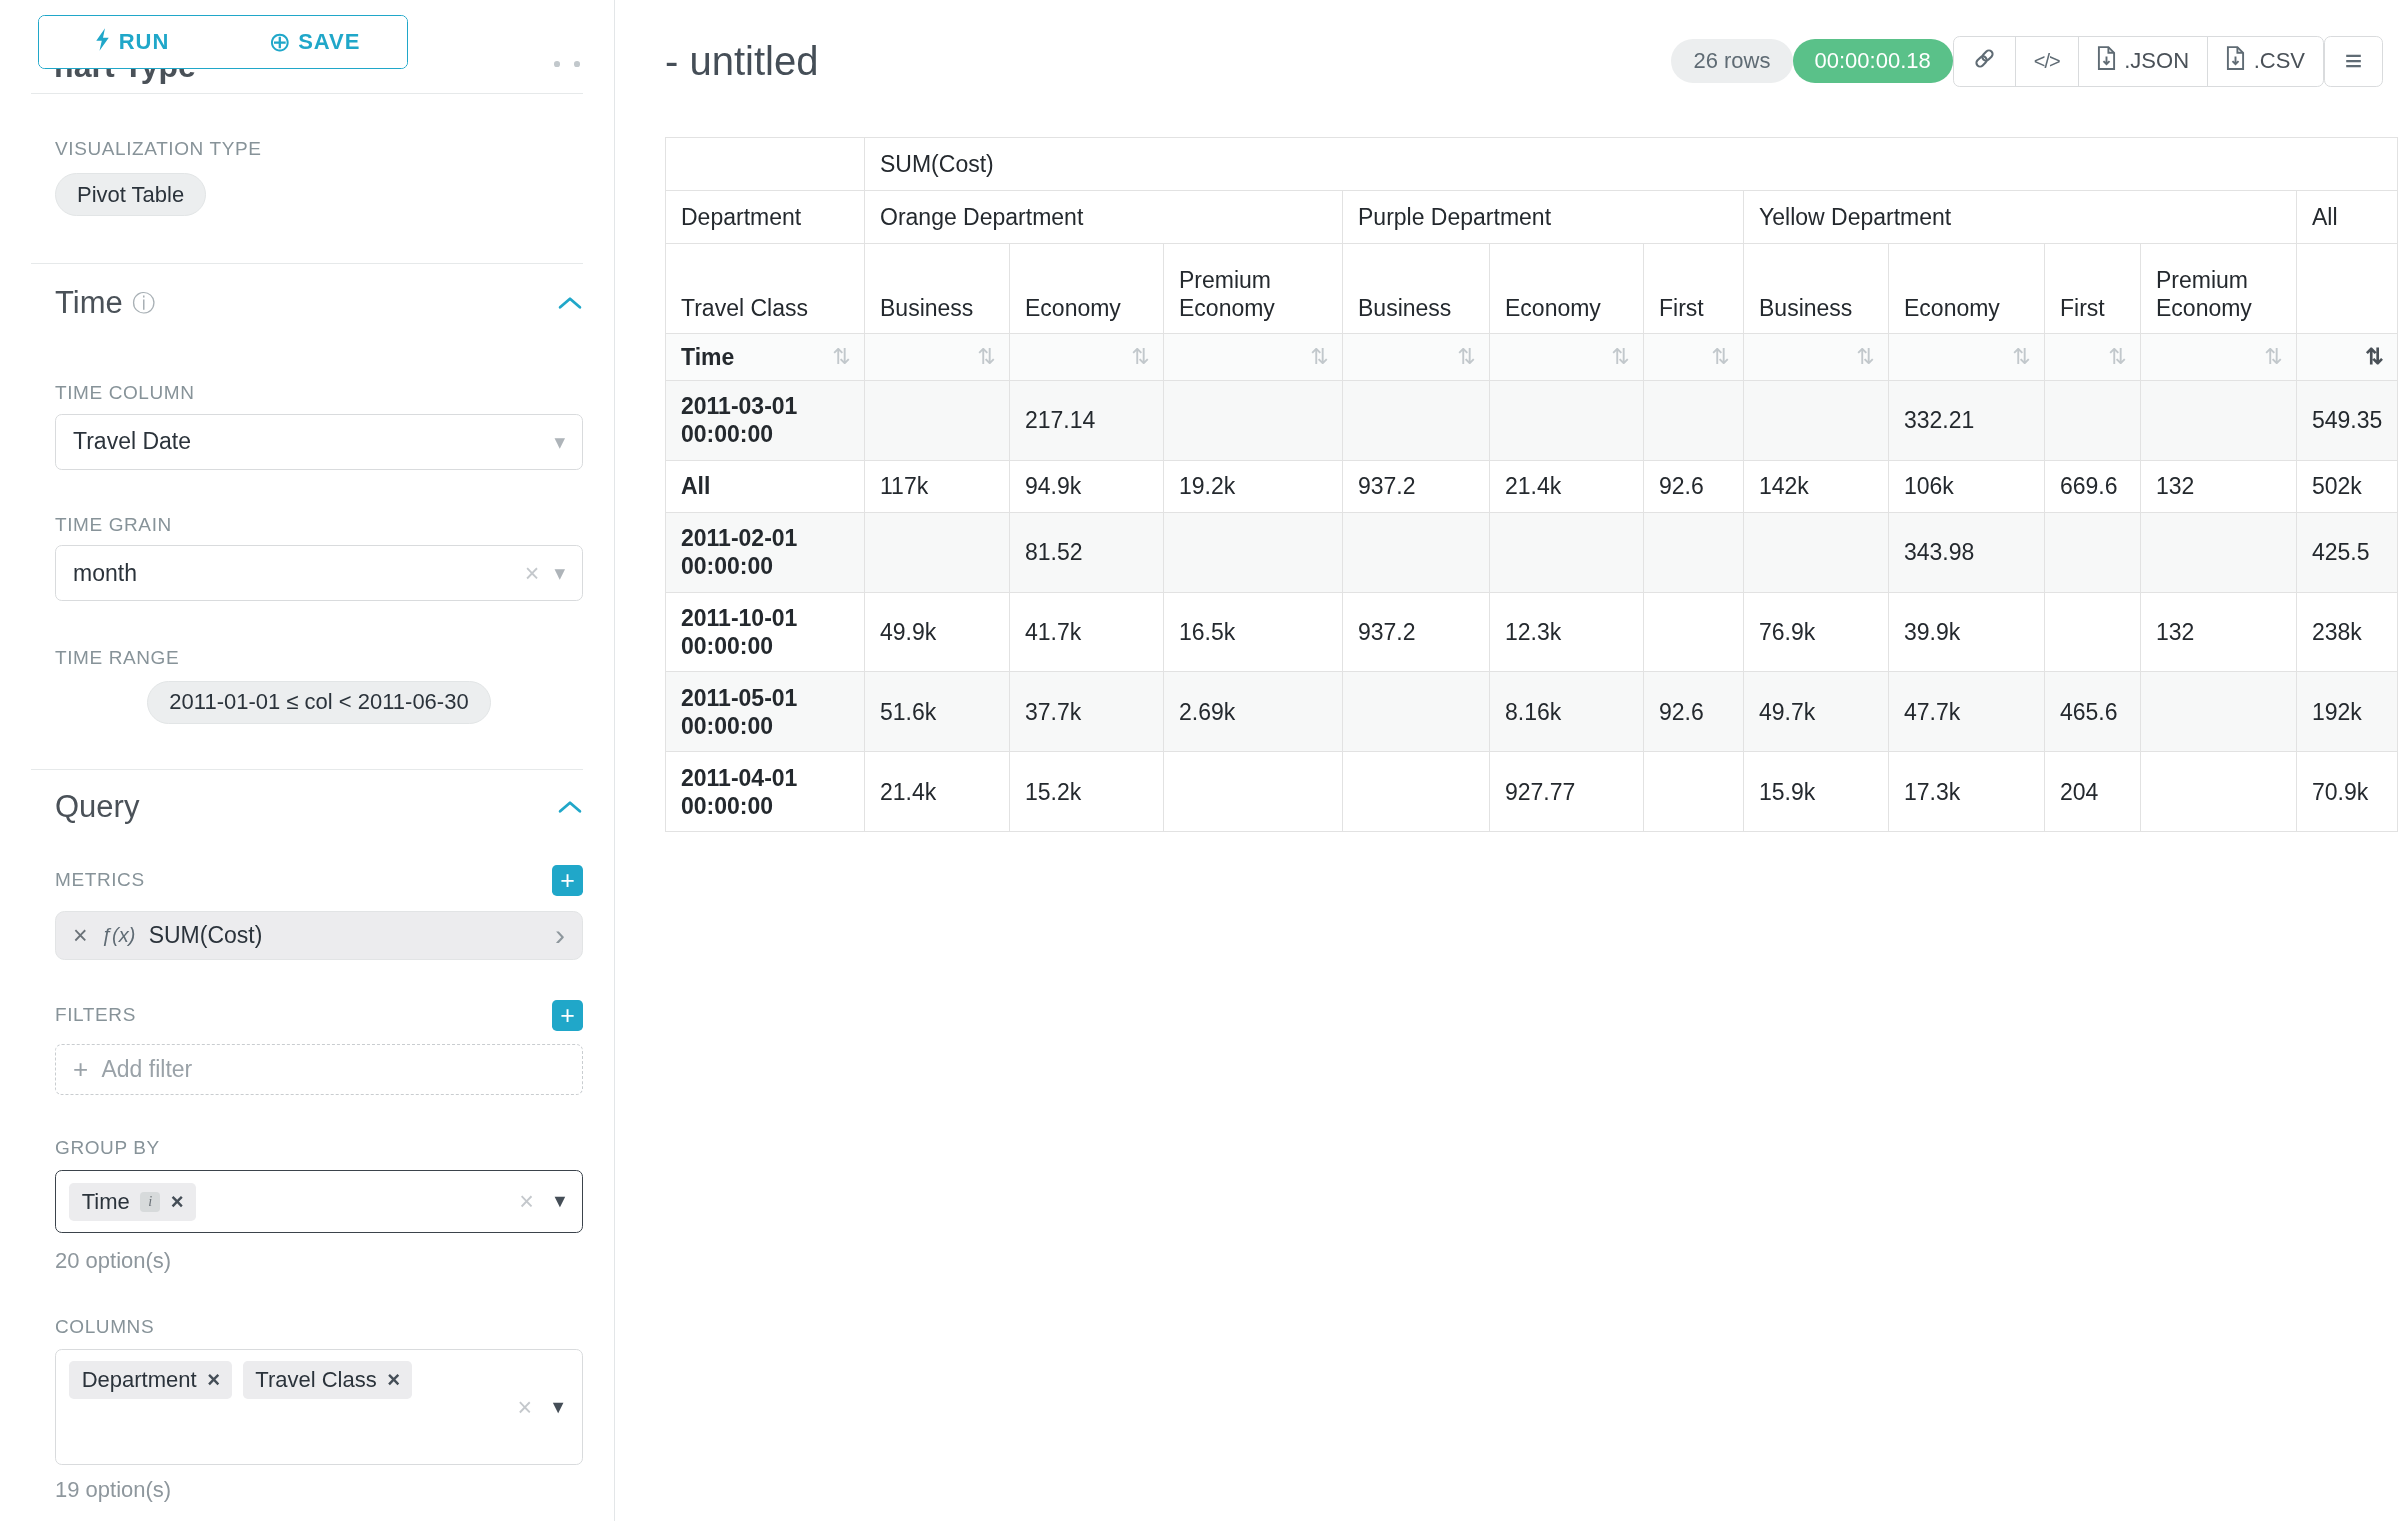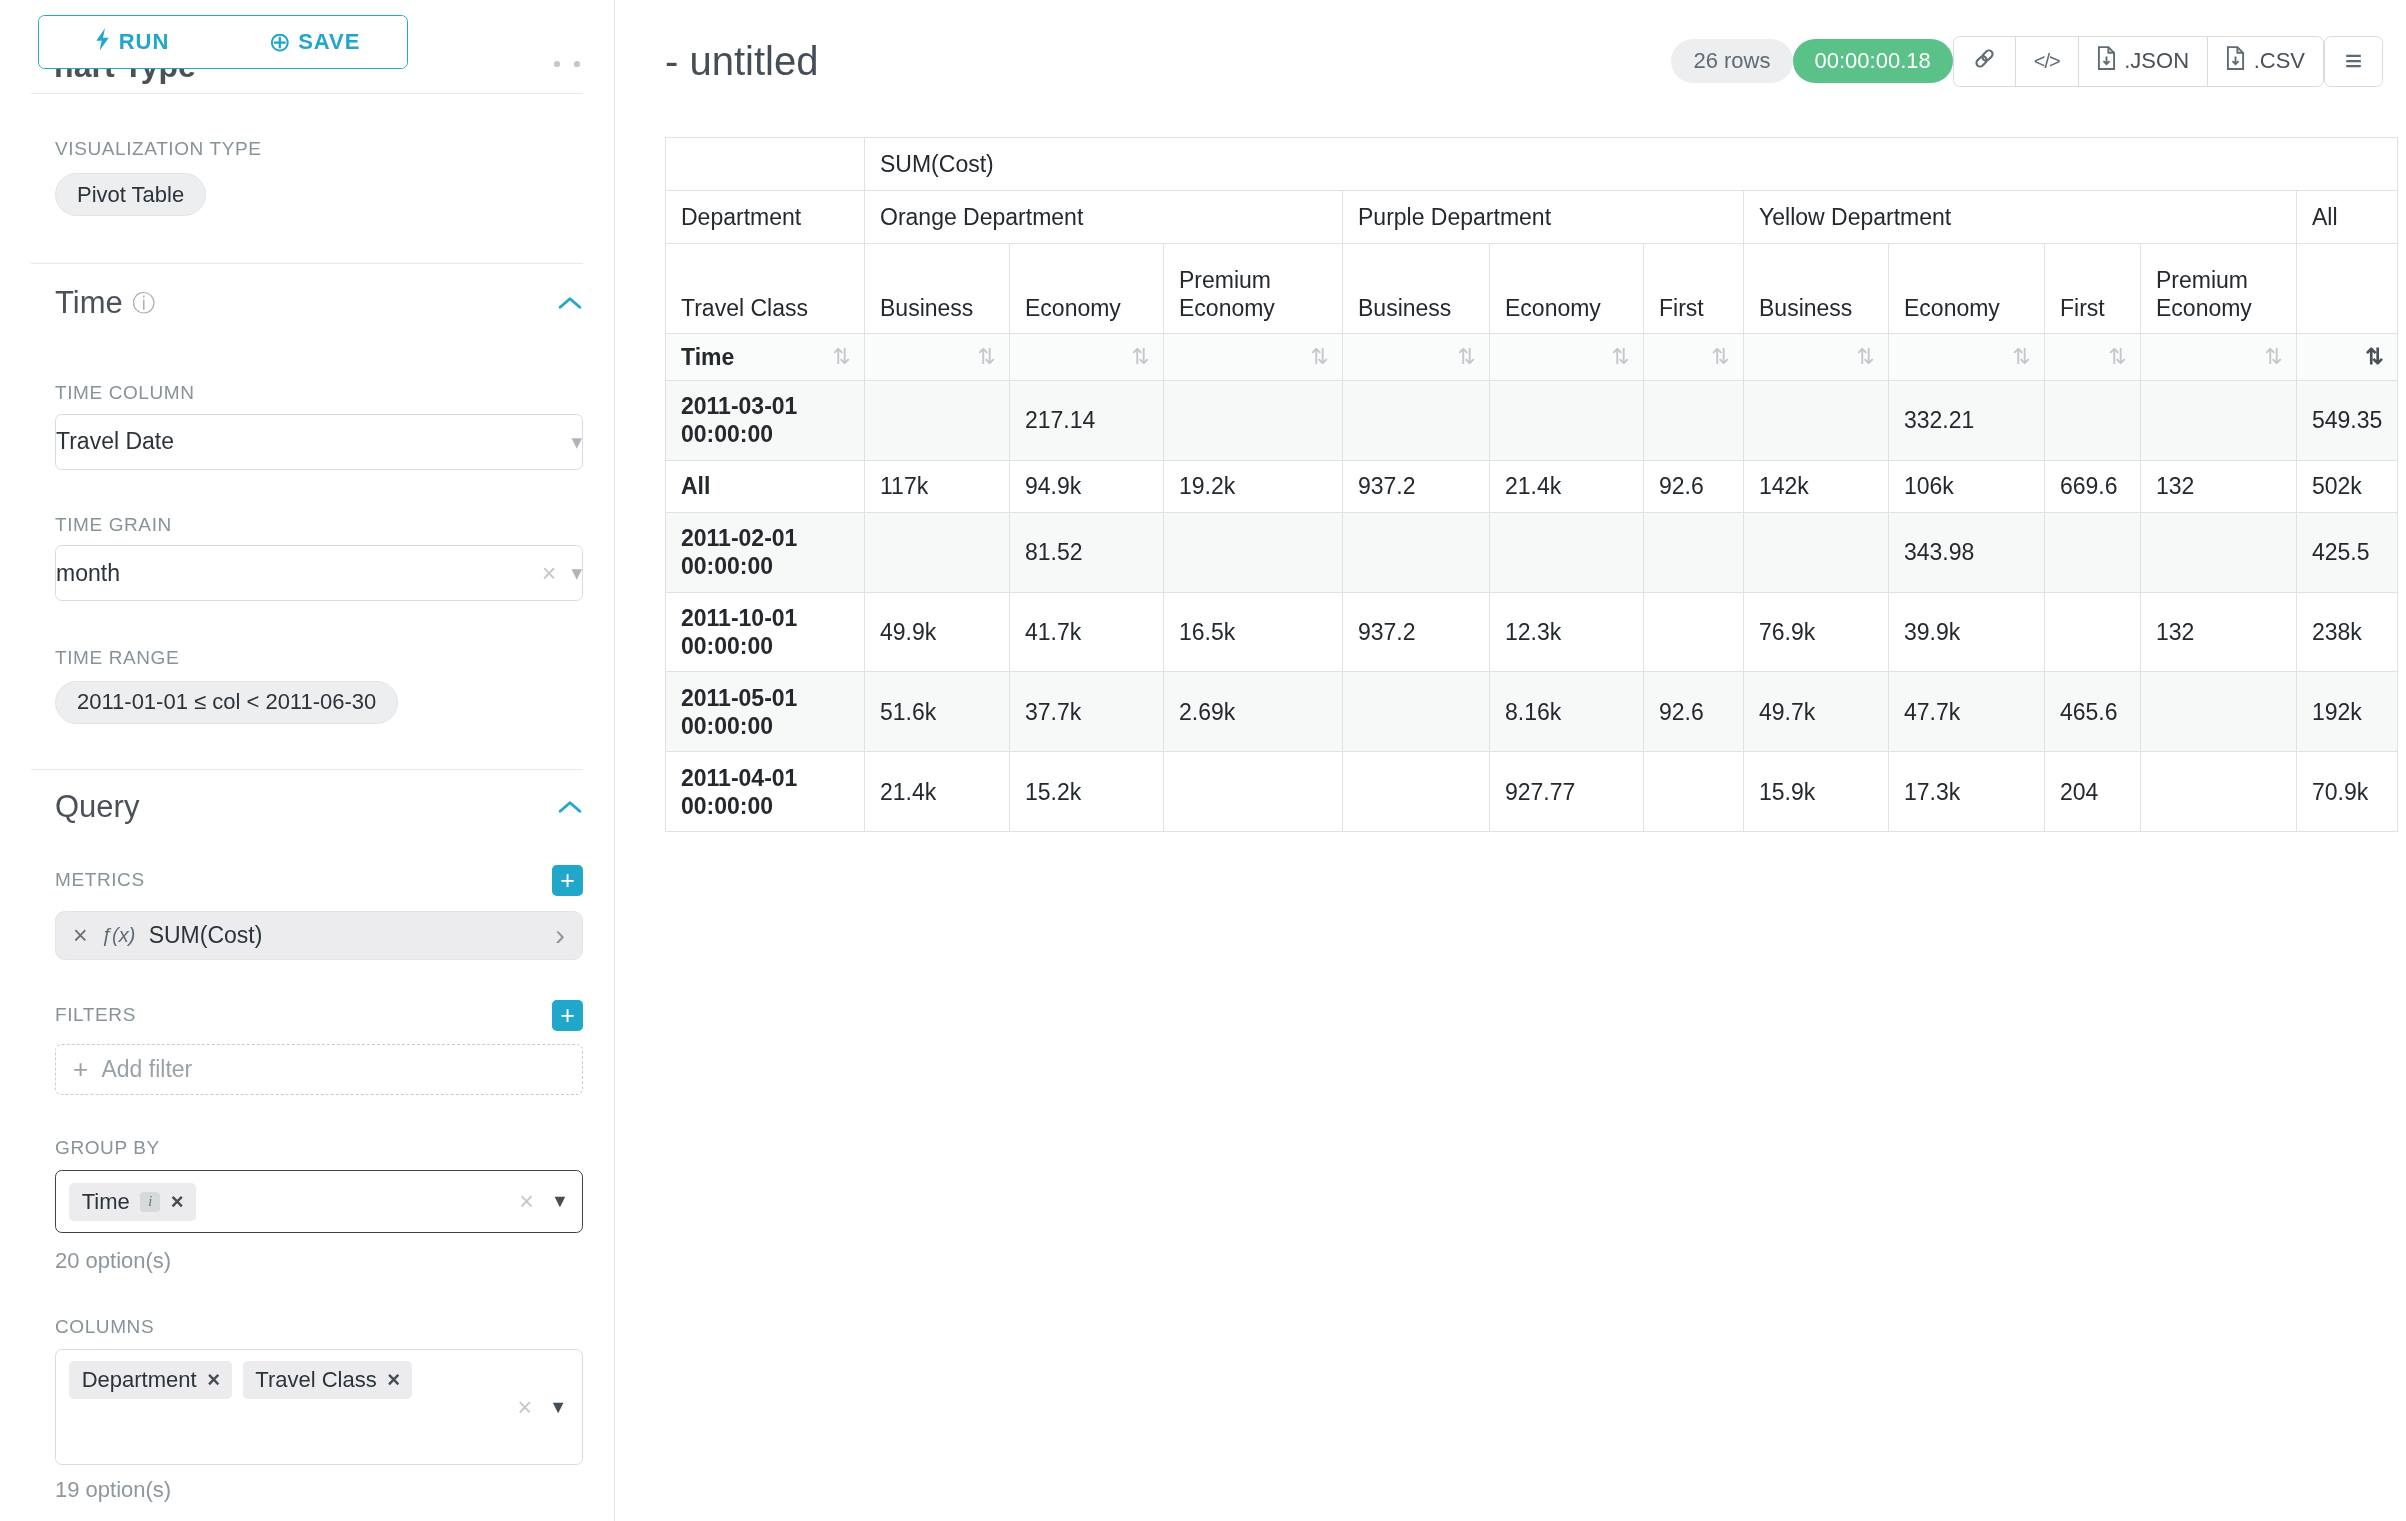--- a/index.html
+++ b/index.html
@@ -28,29 +28,29 @@
     font-weight: 600; color: #4a5158; white-space: nowrap; }
   .divider { border: none; border-top: 1px solid #e6e9ea; margin-left: -24px; }
 
   .cap-label { display: block; font-size: 19px; color: #879399; letter-spacing: 0.6px; }
   .mt-label { margin-top: 44px; }
 
   .pill { display: inline-flex; align-items: center; height: 43px; padding: 0 21px;
     background: #eceeef; border: 1px solid #e2e5e6; border-radius: 22px;
     font-size: 22px; color: #2b333b; }
   .viz-chip { margin-top: 13.3px; }
-  .range-row { margin-top: 11.4px; }
+  .range-row { margin-top: 11.4px; text-align: center; }
 
   .section-head { display: flex; align-items: center; margin-top: 21px; }
   .section-head .sec-title { font-size: 31px; font-weight: 400; color: #4a5158; }
   .info-glyph { font-size: 23px; color: #a8b0b5; margin-left: 9.5px; font-style: normal; }
   .chev-up { margin-left: auto; display: flex; }
 
   .select { display: flex; align-items: center; height: 56px; margin-top: 9.5px;
-    border: 1px solid #d9dbdd; border-radius: 6.7px; padding: 0 0; background: #fff;
+    border: 1px solid #d9dbdd; border-radius: 6.7px; padding: 0 17px; background: #fff;
     font-size: 23px; color: #2b333b; cursor: pointer; }
   .select .spacer { margin-left: auto; }
   .clear-x { color: #c4c8cc; font-size: 25px; line-height: 1; cursor: pointer; }
   .caret-lite { color: #aeb4b9; font-size: 21px; margin-left: 15px; cursor: pointer; }
   .caret-dark { color: #454e57; font-size: 18px; margin-left: 17px; cursor: pointer; }
 
   .label-row { display: flex; align-items: center; justify-content: space-between; margin-top: 40px; }
   .plus-btn { width: 31px; height: 31px; border: none; border-radius: 4.8px; background: #20a7c9;
     color: #fff; font-size: 25px; line-height: 1; display: flex; align-items: center;
     justify-content: center; cursor: pointer; }

